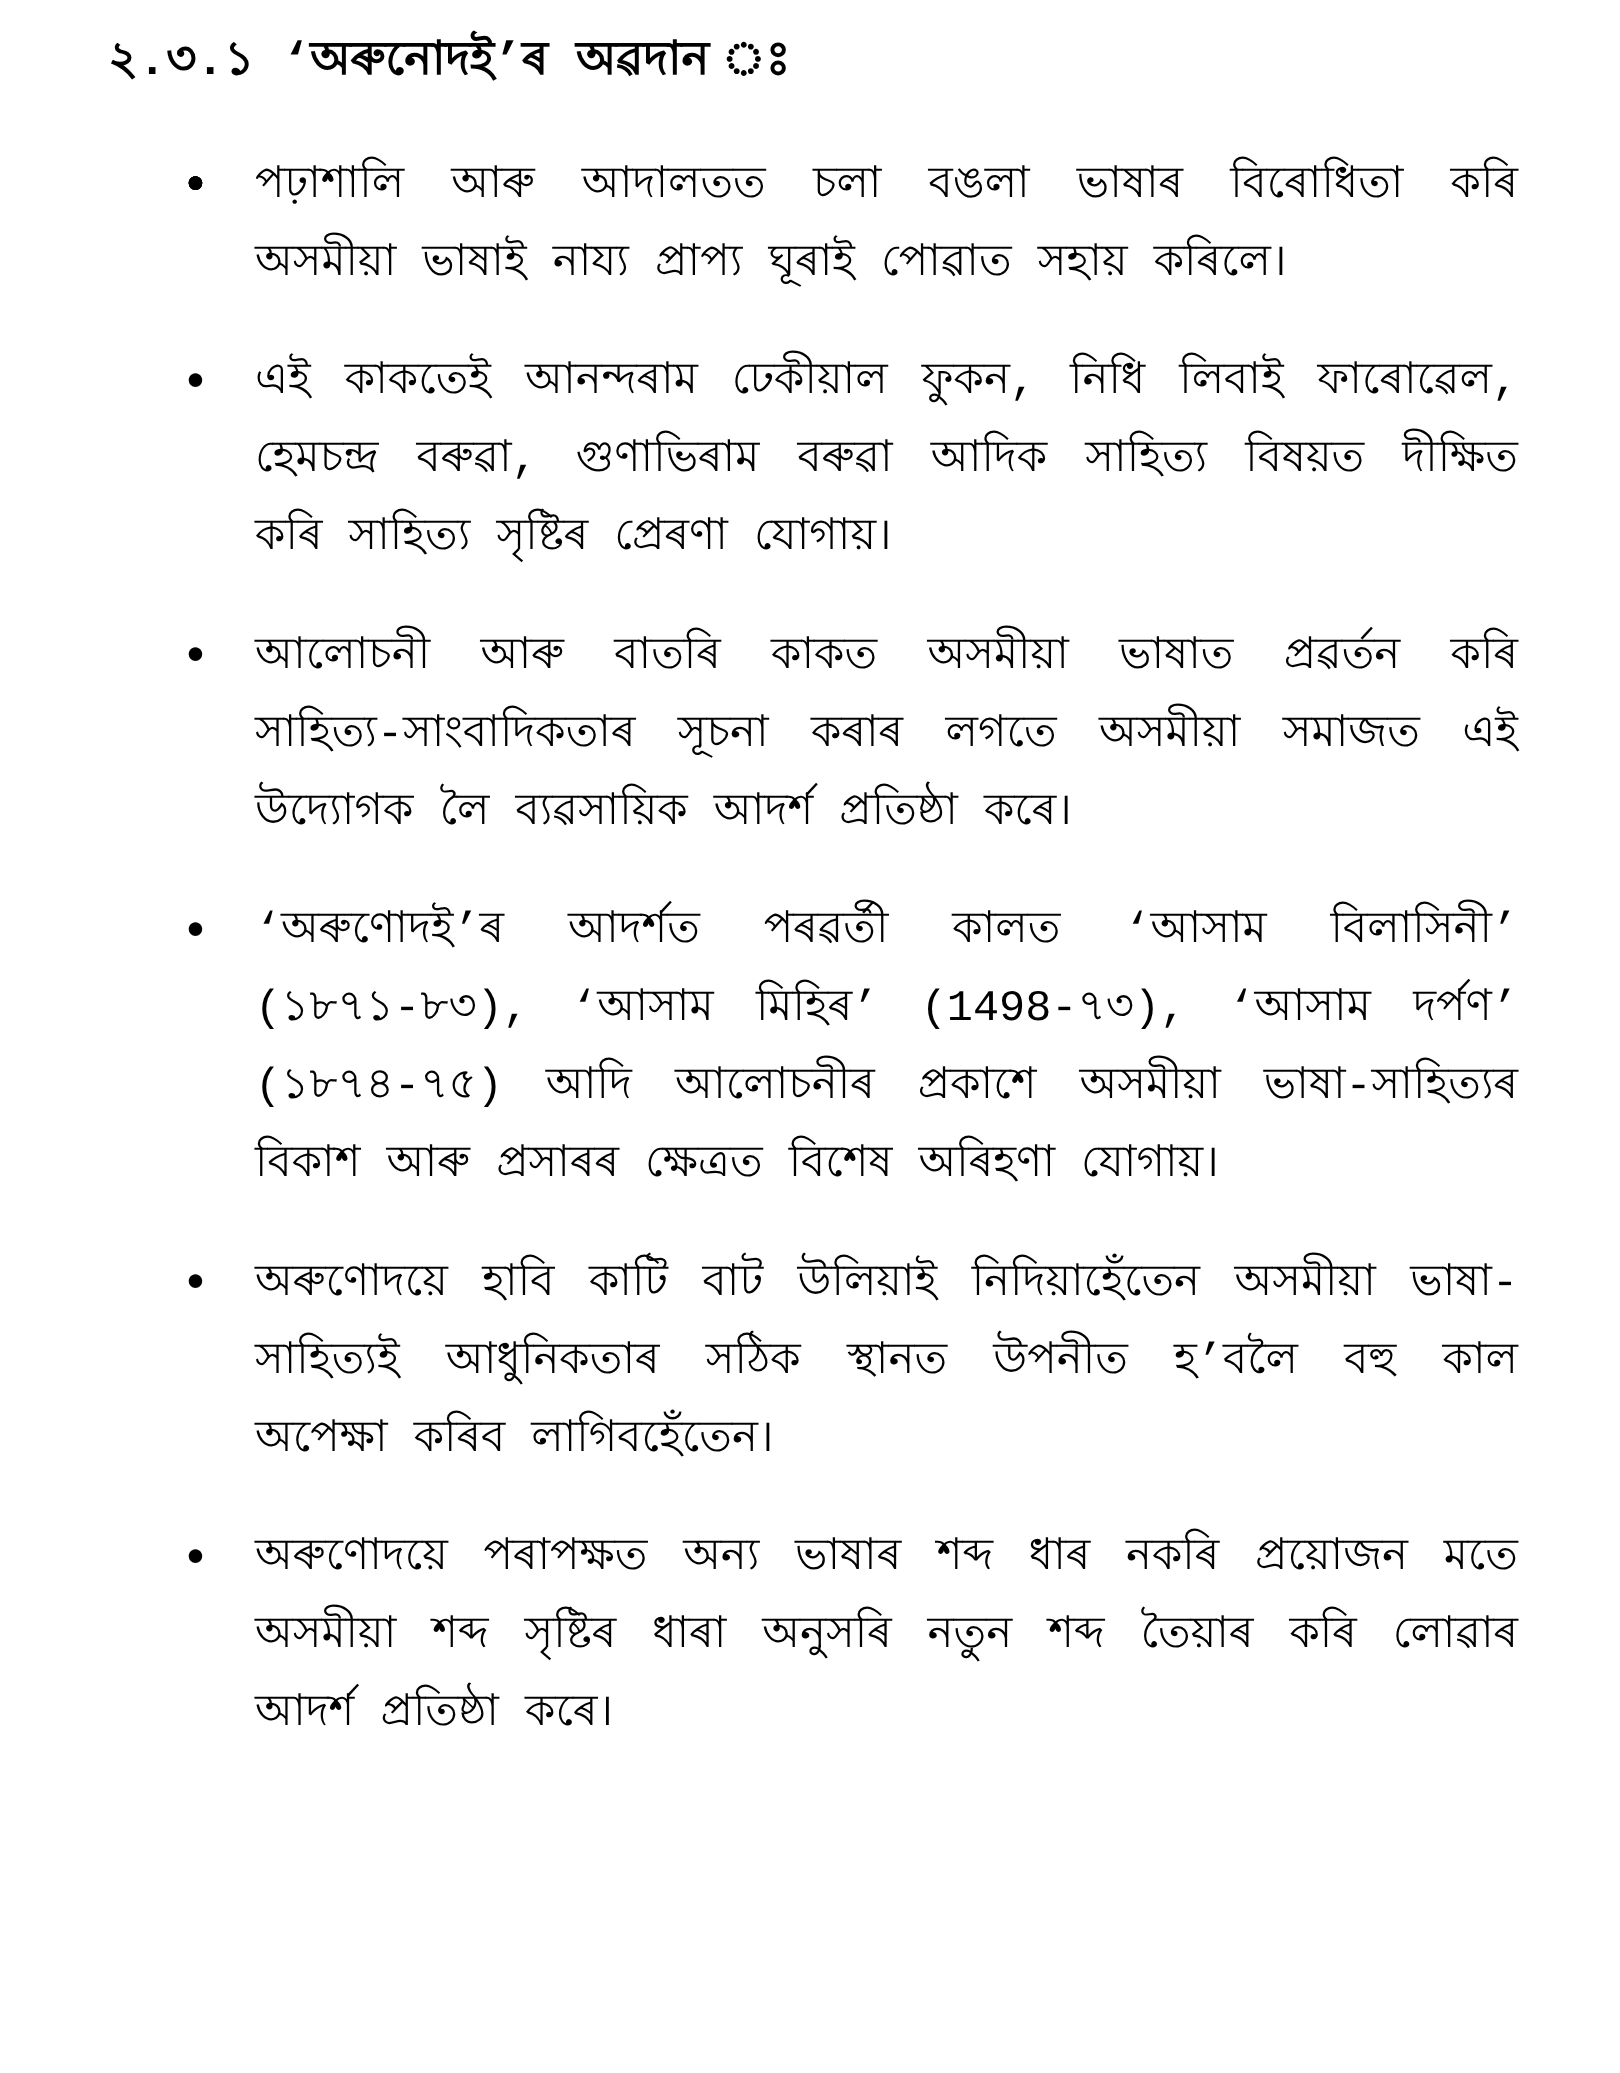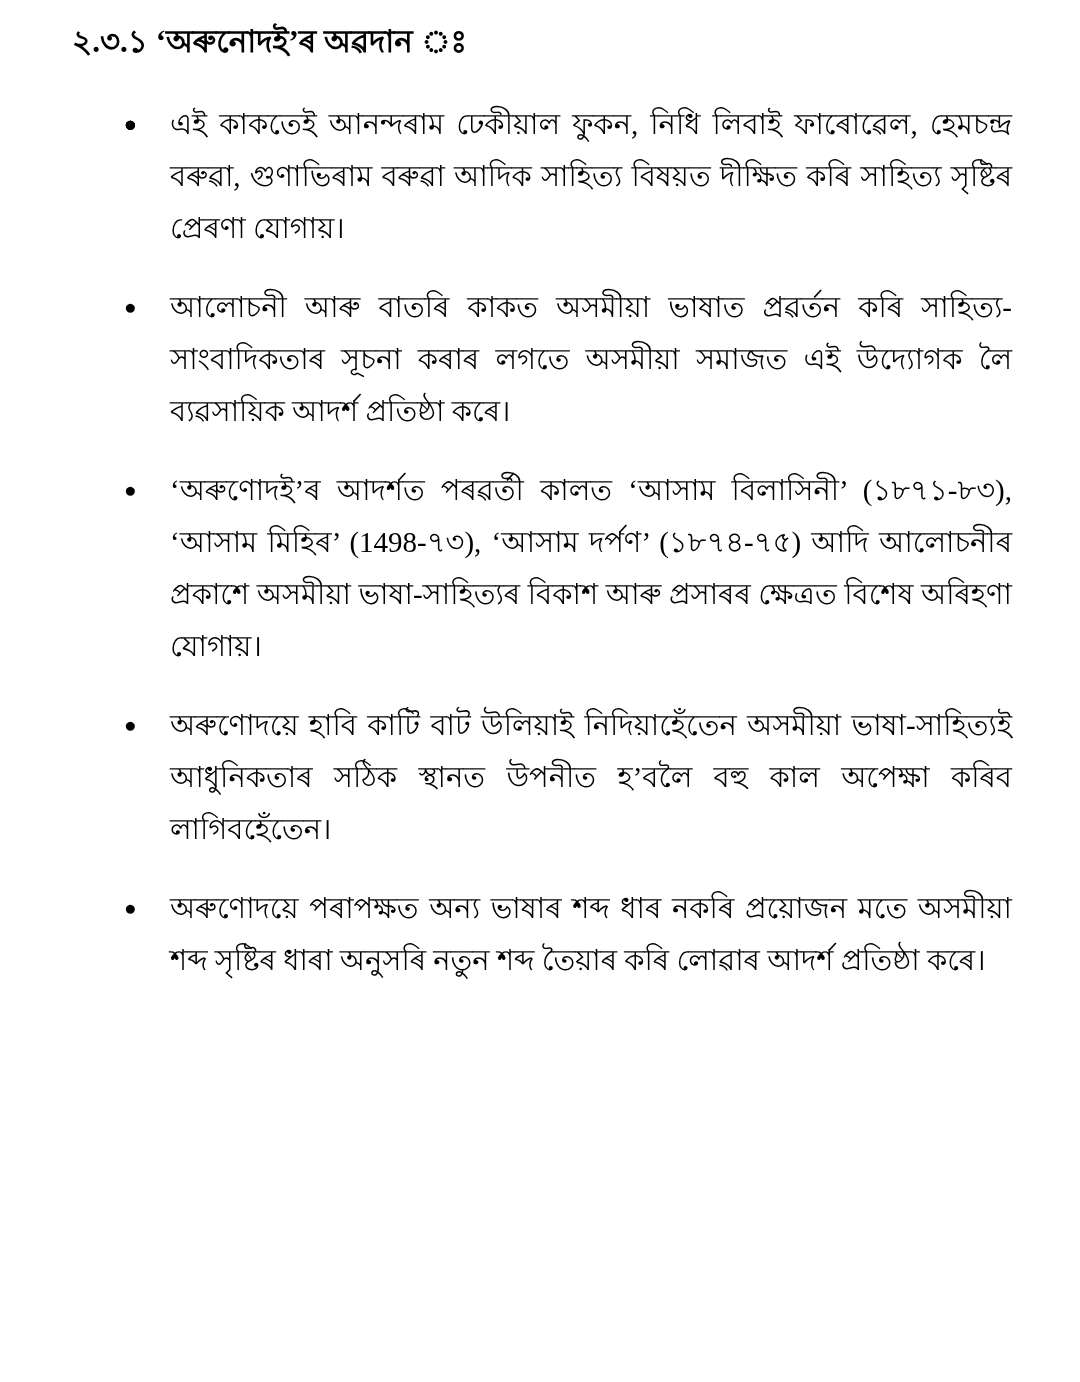--- a/index.html
+++ b/index.html
@@ -13,20 +13,21 @@
     color: #000000;
     font-family: "Liberation Serif", "DejaVu Serif", serif;
     overflow: hidden;
   }
   .page {
     box-sizing: border-box;
     width: 892px;
     height: 1382px;
     padding: 20px 68px 0 72px;
     background: #ffffff;
+    font-family: Liberation Mono, monospace;
   }
   .heading {
     font-size: 31px;
     line-height: 44px;
     font-weight: 700;
     margin: 0 0 34px 0;
     white-space: nowrap;
   }
   ul.bullet-list {
     list-style: none;
@@ -70,20 +71,21 @@
     <li>
       <span class="bullet-marker">●</span>
     </li>
 
     <li>
       <span class="bullet-marker">●</span>
     </li>
 
     <li>
       <span class="bullet-marker">●</span>
+      <span class="bullet-text">পঢ়াশালি আৰু আদালতত চলা বঙলা ভাষাৰ বিৰোধিতা কৰি অসমীয়া ভাষাই নায্য প্ৰাপ্য ঘূৰাই পোৱাত সহায় কৰিলে।</span>
     </li>
 
     <li>
       <span class="bullet-marker">●</span>
       <span class="bullet-text">এই কাকতেই আনন্দৰাম ঢেকীয়াল ফুকন, নিধি লিবাই ফাৰোৱেল, হেমচন্দ্ৰ বৰুৱা, গুণাভিৰাম বৰুৱা আদিক সাহিত্য বিষয়ত দীক্ষিত কৰি সাহিত্য সৃষ্টিৰ প্ৰেৰণা যোগায়।</span>
     </li>
 
     <li>
       <span class="bullet-marker">●</span>
       <span class="bullet-text">আলোচনী আৰু বাতৰি কাকত অসমীয়া ভাষাত প্ৰৱৰ্তন কৰি সাহিত্য-সাংবাদিকতাৰ সূচনা কৰাৰ লগতে অসমীয়া সমাজত এই উদ্যোগক লৈ ব্যৱসায়িক আদৰ্শ প্ৰতিষ্ঠা কৰে।</span>

